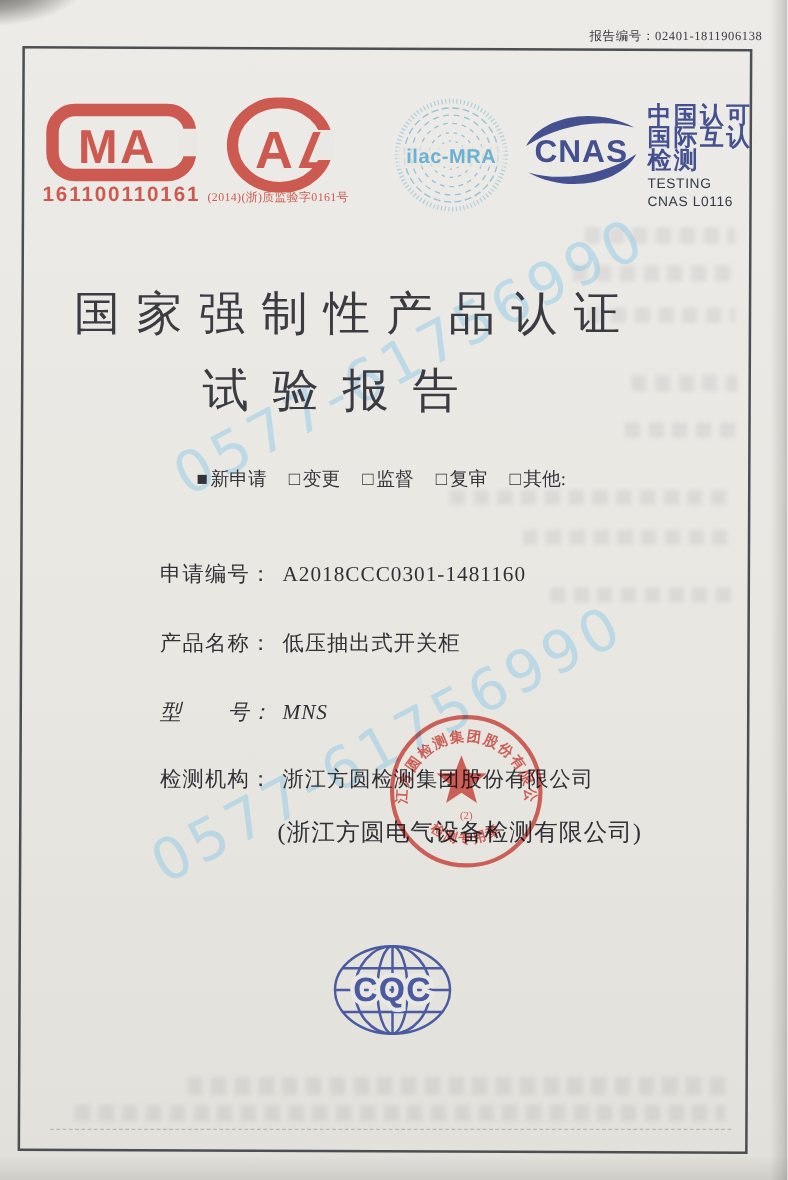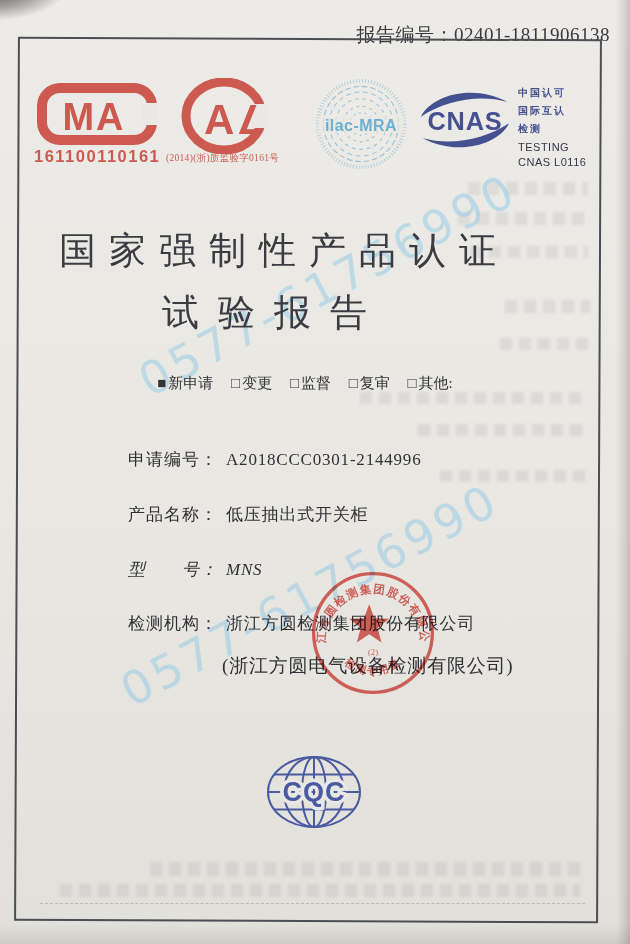--- a/index.html
+++ b/index.html
@@ -13,24 +13,24 @@
   
   .corner-shadow{left:0;top:0;width:120px;height:60px;
     background:radial-gradient(ellipse 110px 50px at -10px -15px,rgba(40,40,38,.85) 0%,rgba(70,70,66,.45) 45%,rgba(120,120,115,0) 72%);}
   .right-edge{right:0;top:0;width:14px;height:944px;
     background:linear-gradient(90deg,rgba(0,0,0,0) 0%,rgba(90,90,86,.18) 70%,rgba(80,80,76,.28) 100%);}
   .bottom-edge{left:0;bottom:0;width:630px;height:20px;
     background:linear-gradient(180deg,rgba(0,0,0,0),rgba(100,100,94,.16));}
   
   .frame{left:16px;top:38px;width:580px;height:880px;border:2px solid #4b4e53;transform:rotate(.25deg);}
   
-  .report-line{top:22px;right:20px;font-size:19px;color:#3a3a40;letter-spacing:.5px;}
+  .report-line{top:22px;right:20px;font-size:10px;color:#3a3a40;letter-spacing:.5px;}
   .cma-num{left:34px;top:147px;font-size:16.5px;font-weight:bold;color:#cd5a50;letter-spacing:1.5px;font-family:Liberation Sans, sans-serif;}
   .cal-caption{left:166px;top:152px;font-size:9.5px;color:#cd5a50;letter-spacing:.3px;}
-  .cnas-cn{left:518px;top:84px;font-size:10px;line-height:18px;font-weight:bold;color:#44508f;letter-spacing:2px;}
+  .cnas-cn{left:518px;top:84px;font-size:19px;line-height:18px;font-weight:bold;color:#44508f;letter-spacing:2px;}
   .cnas-en{left:518px;top:140px;font-size:11px;line-height:15px;font-weight:normal;color:#33384a;font-family:"Liberation Sans",sans-serif;letter-spacing:.5px;}
   
   .title1{left:0;top:226px;width:568px;text-align:center;font-size:37px;letter-spacing:13px;color:#3b3b42;font-weight:500;}
   .title2{left:0;top:288px;width:548px;text-align:center;font-size:37px;letter-spacing:19px;color:#3b3b42;font-weight:500;}
   
   .chk-row{left:0;top:374px;width:610px;text-align:center;font-size:15px;color:#33333a;}
   .chk-row .opt{margin:0 7px;white-space:nowrap;}
   .chk-row .box{margin-right:2px;}
   
   .field{left:128px;font-size:17px;color:#303036;letter-spacing:.5px;white-space:pre;}
@@ -124,21 +124,21 @@
 <div class="abs title2">试验报告</div>
 
 <div class="abs chk-row">
   <span class="opt"><span class="box">■</span><span>新申请</span></span>
   <span class="opt"><span class="box">□</span><span>变更</span></span>
   <span class="opt"><span class="box">□</span><span>监督</span></span>
   <span class="opt"><span class="box">□</span><span>复审</span></span>
   <span class="opt"><span class="box">□</span><span>其他:</span></span>
 </div>
 
-<div class="abs field f1"><span class="lab">申请编号：</span><span class="val">A2018CCC0301-2144996</span></div>
+<div class="abs field f1"><span class="lab">申请编号：</span><span class="val">A2018CCC0301-1481160</span></div>
 <div class="abs field f2"><span class="lab">产品名称：</span><span class="val">低压抽出式开关柜</span></div>
 <div class="abs field f3"><span class="lab">型　　号：</span><span class="val">MNS</span></div>
 <div class="abs field f4"><span class="lab">检测机构：</span><span class="val">浙江方圆检测集团股份有限公司</span></div>
 <div class="abs f4b">(浙江方圆电气设备检测有限公司)</div>
 
 <svg class="abs stamp" viewBox="0 0 140 140">
   <defs>
     <path id="sealTopArc" d="M 20.8,87 A 50,50 0 1 1 119.2,87" fill="none"></path>
     <path id="sealBottomArc" d="M 34,96 A 46,46 0 0 0 106,96" fill="none"></path>
   </defs>

